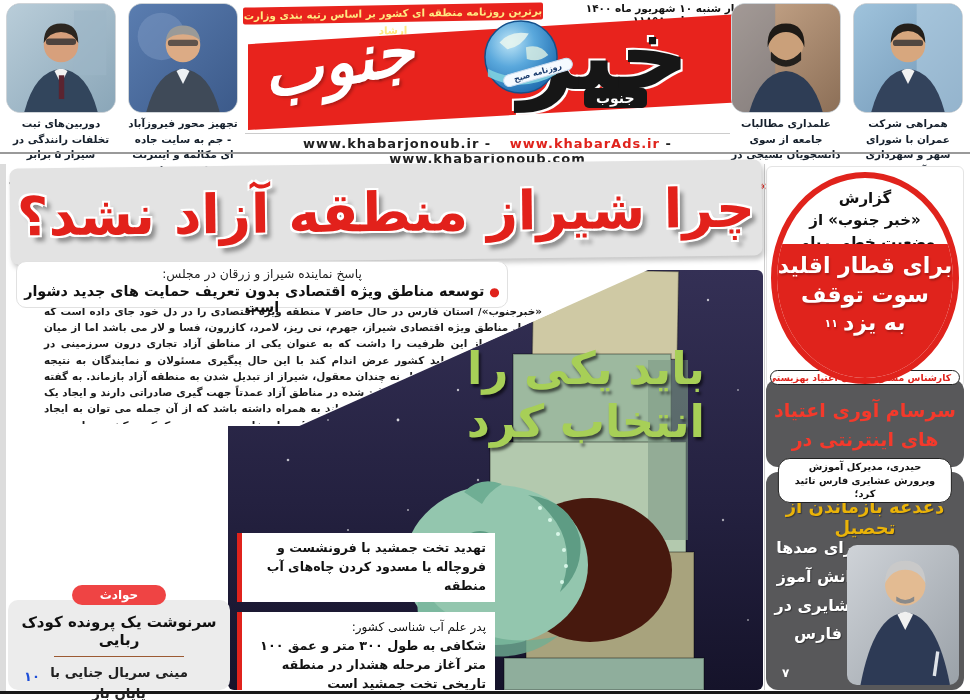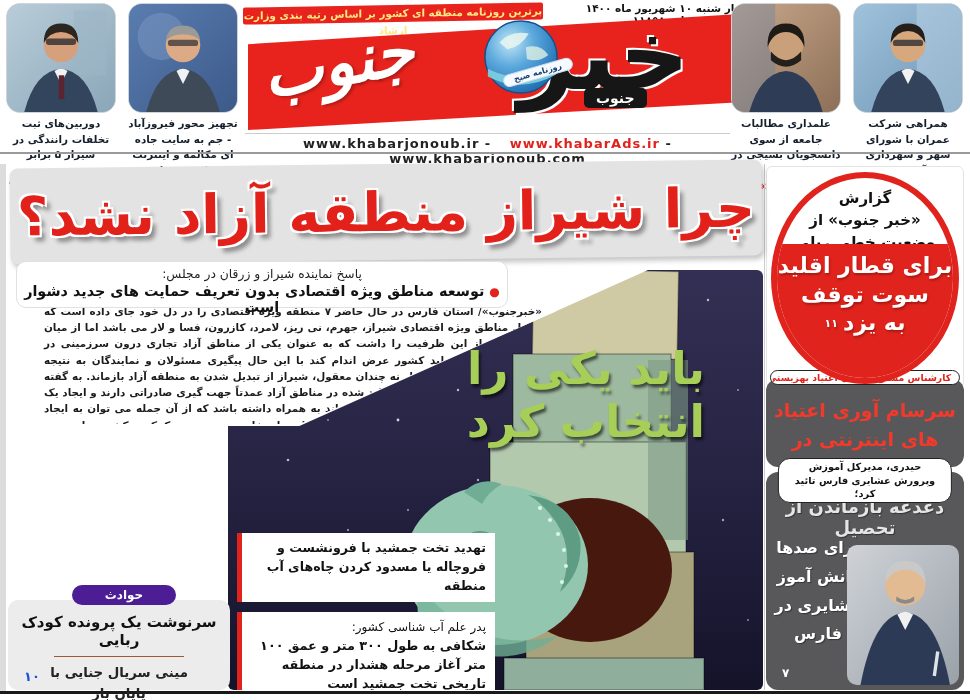--- a/index.html
+++ b/index.html
@@ -92,40 +92,40 @@
 
   .gray-box{left:766px;width:198px;background:#58585a;border-radius:12px;z-index:3;}
   .gb1{top:379px;height:88px;}
   .gb2{top:472px;height:218px;}
   .kicker-pill{position:absolute;left:50%;transform:translateX(-50%);background:#fff;border:1.5px solid #222;
                border-radius:12px;padding:1px 8px;font-weight:800;text-align:center;z-index:5;}
   .kp1{top:-9px;width:96%;font-size:9.3px;color:#e0231c;white-space:nowrap;overflow:hidden;}
   .kp2{top:-14px;width:88%;font-size:9.8px;color:#111;line-height:1.4;}
   .addiction-title{margin-top:17px;text-align:center;color:#f4392b;font-size:19px;font-weight:900;line-height:1.5;}
   .addiction-page{color:#fff;font-size:11px;font-weight:700;margin-right:6px;}
-  .edu-line1{margin-top:24px;text-align:center;color:#e5e5e5;font-size:18px;font-weight:900;text-shadow:1px 1px 1px rgba(0,0,0,.4);}
+  .edu-line1{margin-top:24px;text-align:center;color:#eab308;font-size:18px;font-weight:900;text-shadow:1px 1px 1px rgba(0,0,0,.4);}
   .edu-rest{position:absolute;left:2px;top:62px;width:100px;text-align:center;color:#fff;font-size:16px;
             font-weight:900;line-height:1.8;text-shadow:1px 1px 1px rgba(0,0,0,.4);}
   .edu-page{position:absolute;left:16px;bottom:10px;color:#fff;font-size:12px;font-weight:800;}
   .edu-photo{position:absolute;right:5px;bottom:5px;width:112px;height:140px;border-radius:10px;overflow:hidden;}
   .edu-photo svg{display:block;width:100%;height:100%;}
 
   
   .fungus-circle{left:20px;top:402px;width:188px;height:188px;border:5px solid #e0231c;border-radius:50%;
                  background:#fff;overflow:hidden;z-index:4;}
   .fungus-red{position:absolute;top:0;left:0;width:100%;height:52%;background:#e0231c;}
   .fungus-t1{position:absolute;top:12px;width:100%;text-align:center;color:#fff;font-size:25px;font-weight:900;
              text-shadow:1px 2px 2px rgba(0,0,0,.3);}
   .fungus-t2{position:absolute;top:52px;width:100%;text-align:center;color:#fff;font-size:20px;font-weight:900;
              white-space:nowrap;text-shadow:1px 2px 2px rgba(0,0,0,.3);}
   .fungus-body{position:absolute;top:53%;left:0;width:100%;padding:4px 15px 0;font-size:9.8px;font-weight:700;
                color:#111;text-align:center;line-height:1.55;}
   .fungus-page{position:absolute;bottom:5px;width:100%;text-align:center;font-size:12px;font-weight:900;color:#111;}
 
-  .incidents-pill{left:72px;top:585px;width:104px;height:20px;background:#4c1d95;border-radius:11px;color:#fff;
+  .incidents-pill{left:72px;top:585px;width:94px;height:20px;background:#ef4444;border-radius:11px;color:#fff;
                   text-align:center;font-size:12px;font-weight:800;line-height:20px;z-index:5;}
   .incidents-box{left:8px;top:600px;width:222px;height:90px;background:#ececec;border-radius:10px;
                  text-align:center;z-index:4;}
   .incidents-title{padding-top:13px;font-size:15px;font-weight:900;color:#111;}
   .incidents-divider{width:130px;height:1px;background:#9c5a33;margin:7px auto 5px;}
   .incidents-sub{font-size:13.3px;font-weight:700;color:#222;line-height:1.6;width:160px;margin:0 auto;}
   .incidents-page{position:absolute;left:16px;bottom:6px;font-size:13px;font-weight:800;color:#1d4ed8;}
 </style>
 </head>
 <body>

